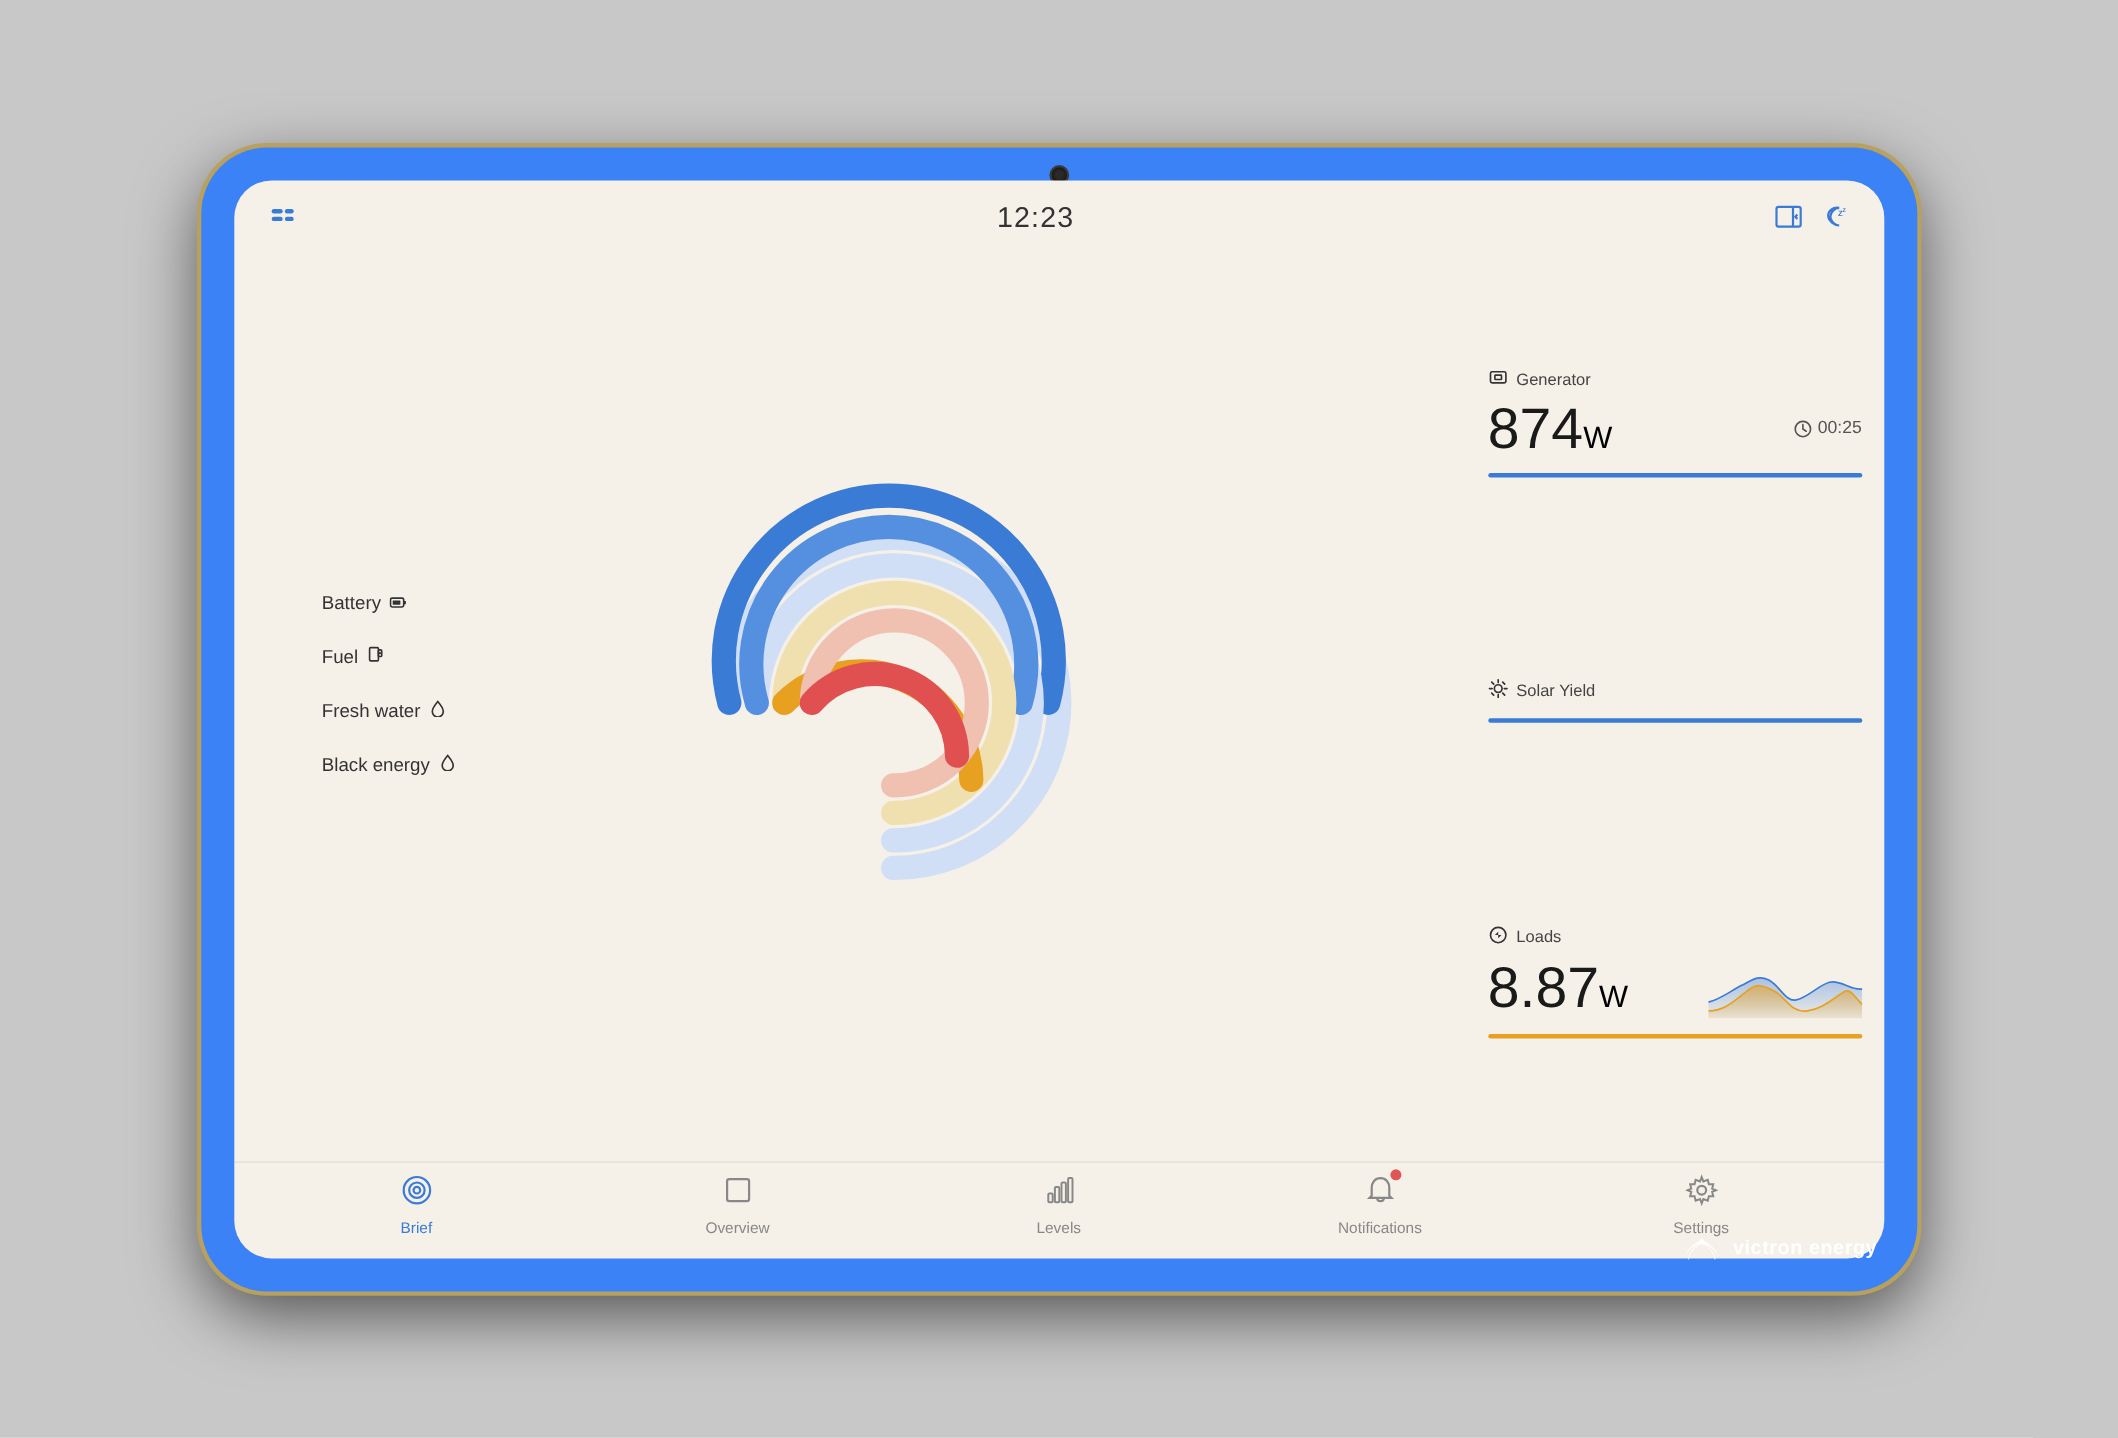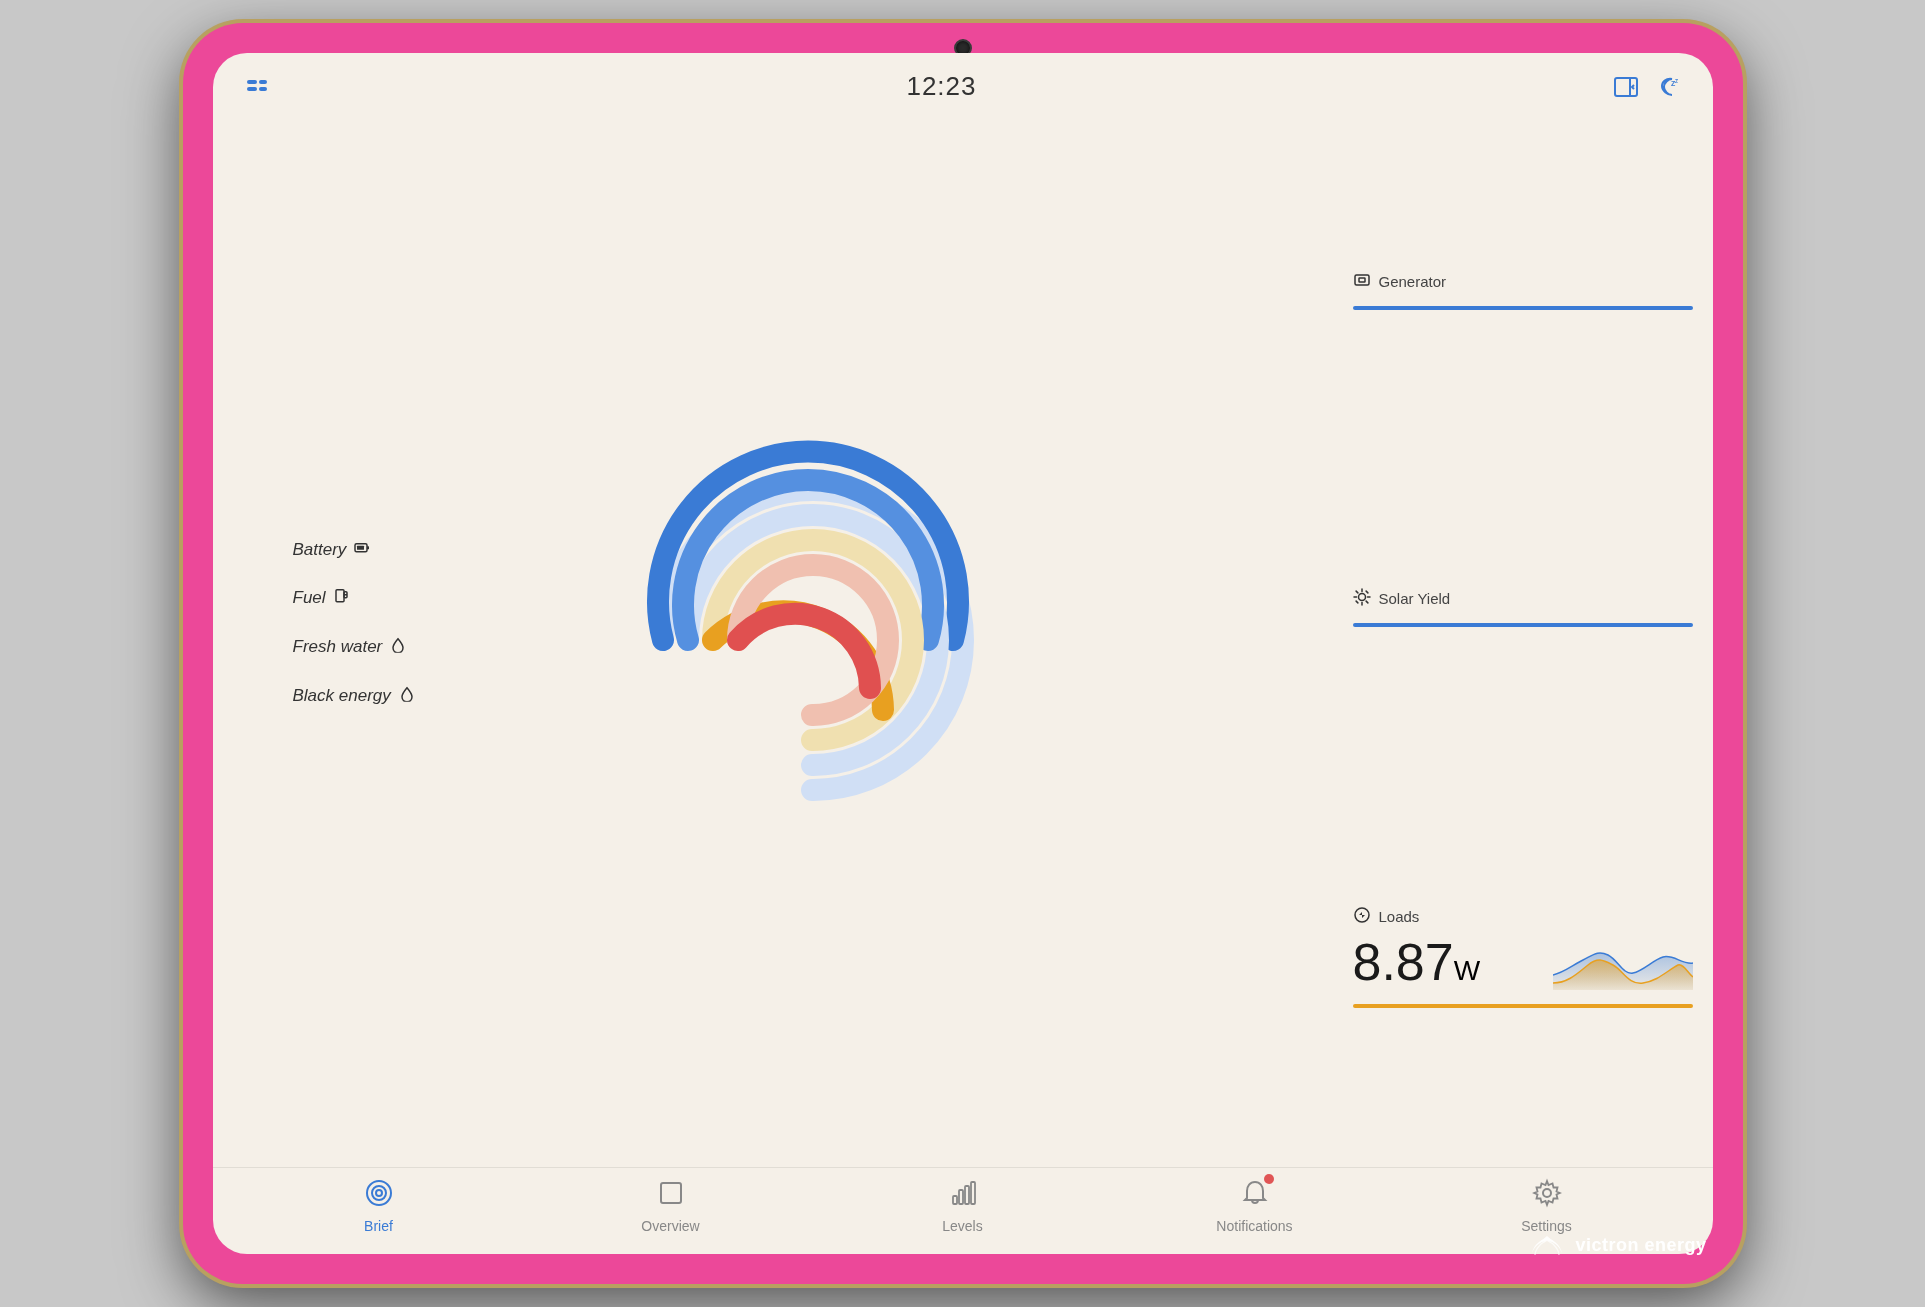--- a/index.html
+++ b/index.html
@@ -8,22 +8,22 @@
       height: 1307px;
       background: #c8c8c8;
       display: flex;
       align-items: center;
       justify-content: center;
       font-family: -apple-system, BlinkMacSystemFont, 'Segoe UI', sans-serif;
     }
 
     .device-outer {
       width: 1560px;
-      height: 1261px;
-      background: #ec4899;
+      height: 1040px;
+      background: #3b82f6;
       border-radius: 60px;
       padding: 30px;
       box-shadow: 0 0 0 4px #b8a060, 0 20px 60px rgba(0,0,0,0.6);
       position: relative;
     }
 
     .device-camera {
       position: absolute;
       top: 16px;
       left: 50%;
@@ -100,21 +100,20 @@
     }
 
     
     .left-panel {
       flex: 1;
       display: flex;
       flex-direction: column;
       align-items: center;
       justify-content: center;
       position: relative;
-      font-style: italic;
     }
 
     .gauge-labels {
       position: absolute;
       left: 60px;
       top: 50%;
       transform: translateY(-60%);
       display: flex;
       flex-direction: column;
       gap: 28px;
@@ -393,20 +392,32 @@
 
         <div class="stat-card">
           <div class="stat-title">
             <span>
               <svg width="18" height="18" viewBox="0 0 18 18" fill="none">
                 <rect x="2" y="4" width="14" height="10" rx="1.5" stroke="#333" stroke-width="1.5"></rect>
                 <rect x="6" y="7" width="6" height="4" rx="0.5" stroke="#333" stroke-width="1.5"></rect>
               </svg>
             </span>
             <span>Generator</span>
+          </div>
+          <div class="stat-row">
+            <div>
+              <span class="stat-value">874</span><span class="stat-unit">W</span>
+            </div>
+            <div class="stat-time">
+              <svg width="18" height="18" viewBox="0 0 18 18" fill="none">
+                <circle cx="9" cy="9" r="7" stroke="#555" stroke-width="1.5"></circle>
+                <path d="M9 5V9L12 11" stroke="#555" stroke-width="1.5" stroke-linecap="round"></path>
+              </svg>
+              <span>00:25</span>
+            </div>
           </div>
           <div class="divider-bar"></div>
         </div>
 
         <div class="stat-card">
           <div class="stat-title">
             <span>
               <svg width="18" height="18" viewBox="0 0 18 18" fill="none">
                 <circle cx="9" cy="9" r="3.5" stroke="#333" stroke-width="1.5"></circle>
                 <line x1="9" y1="1" x2="9" y2="3.5" stroke="#333" stroke-width="1.5" stroke-linecap="round"></line>

